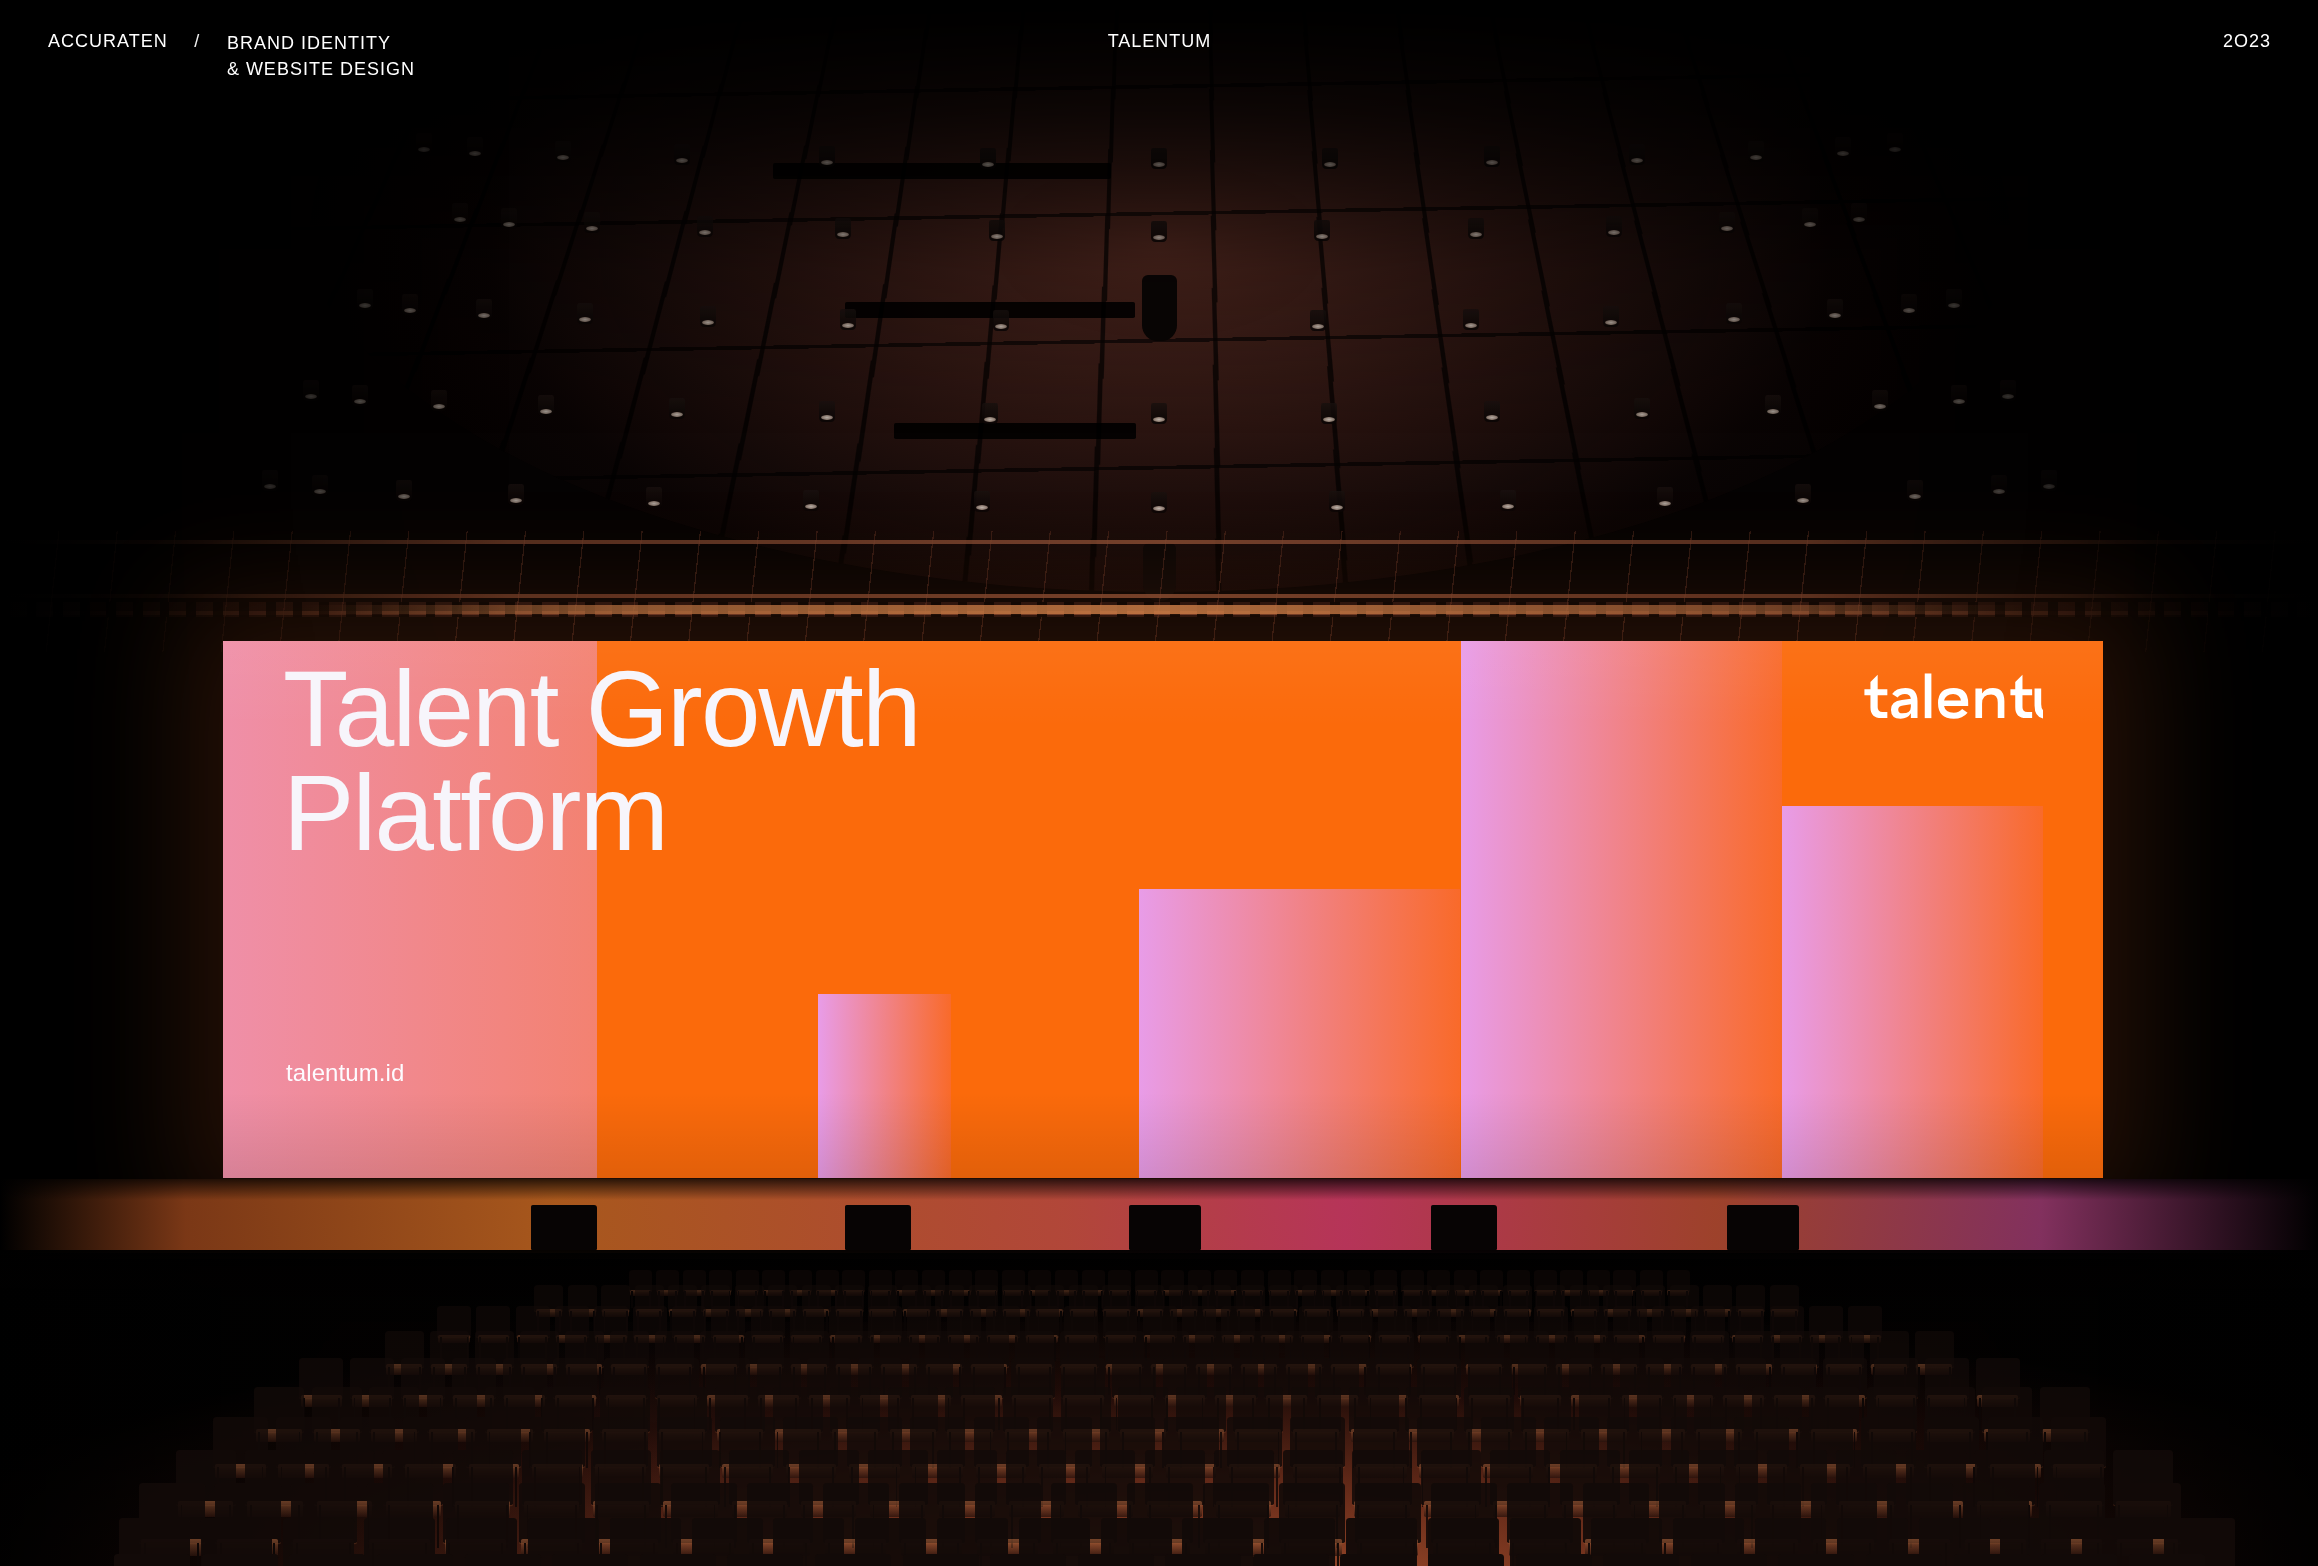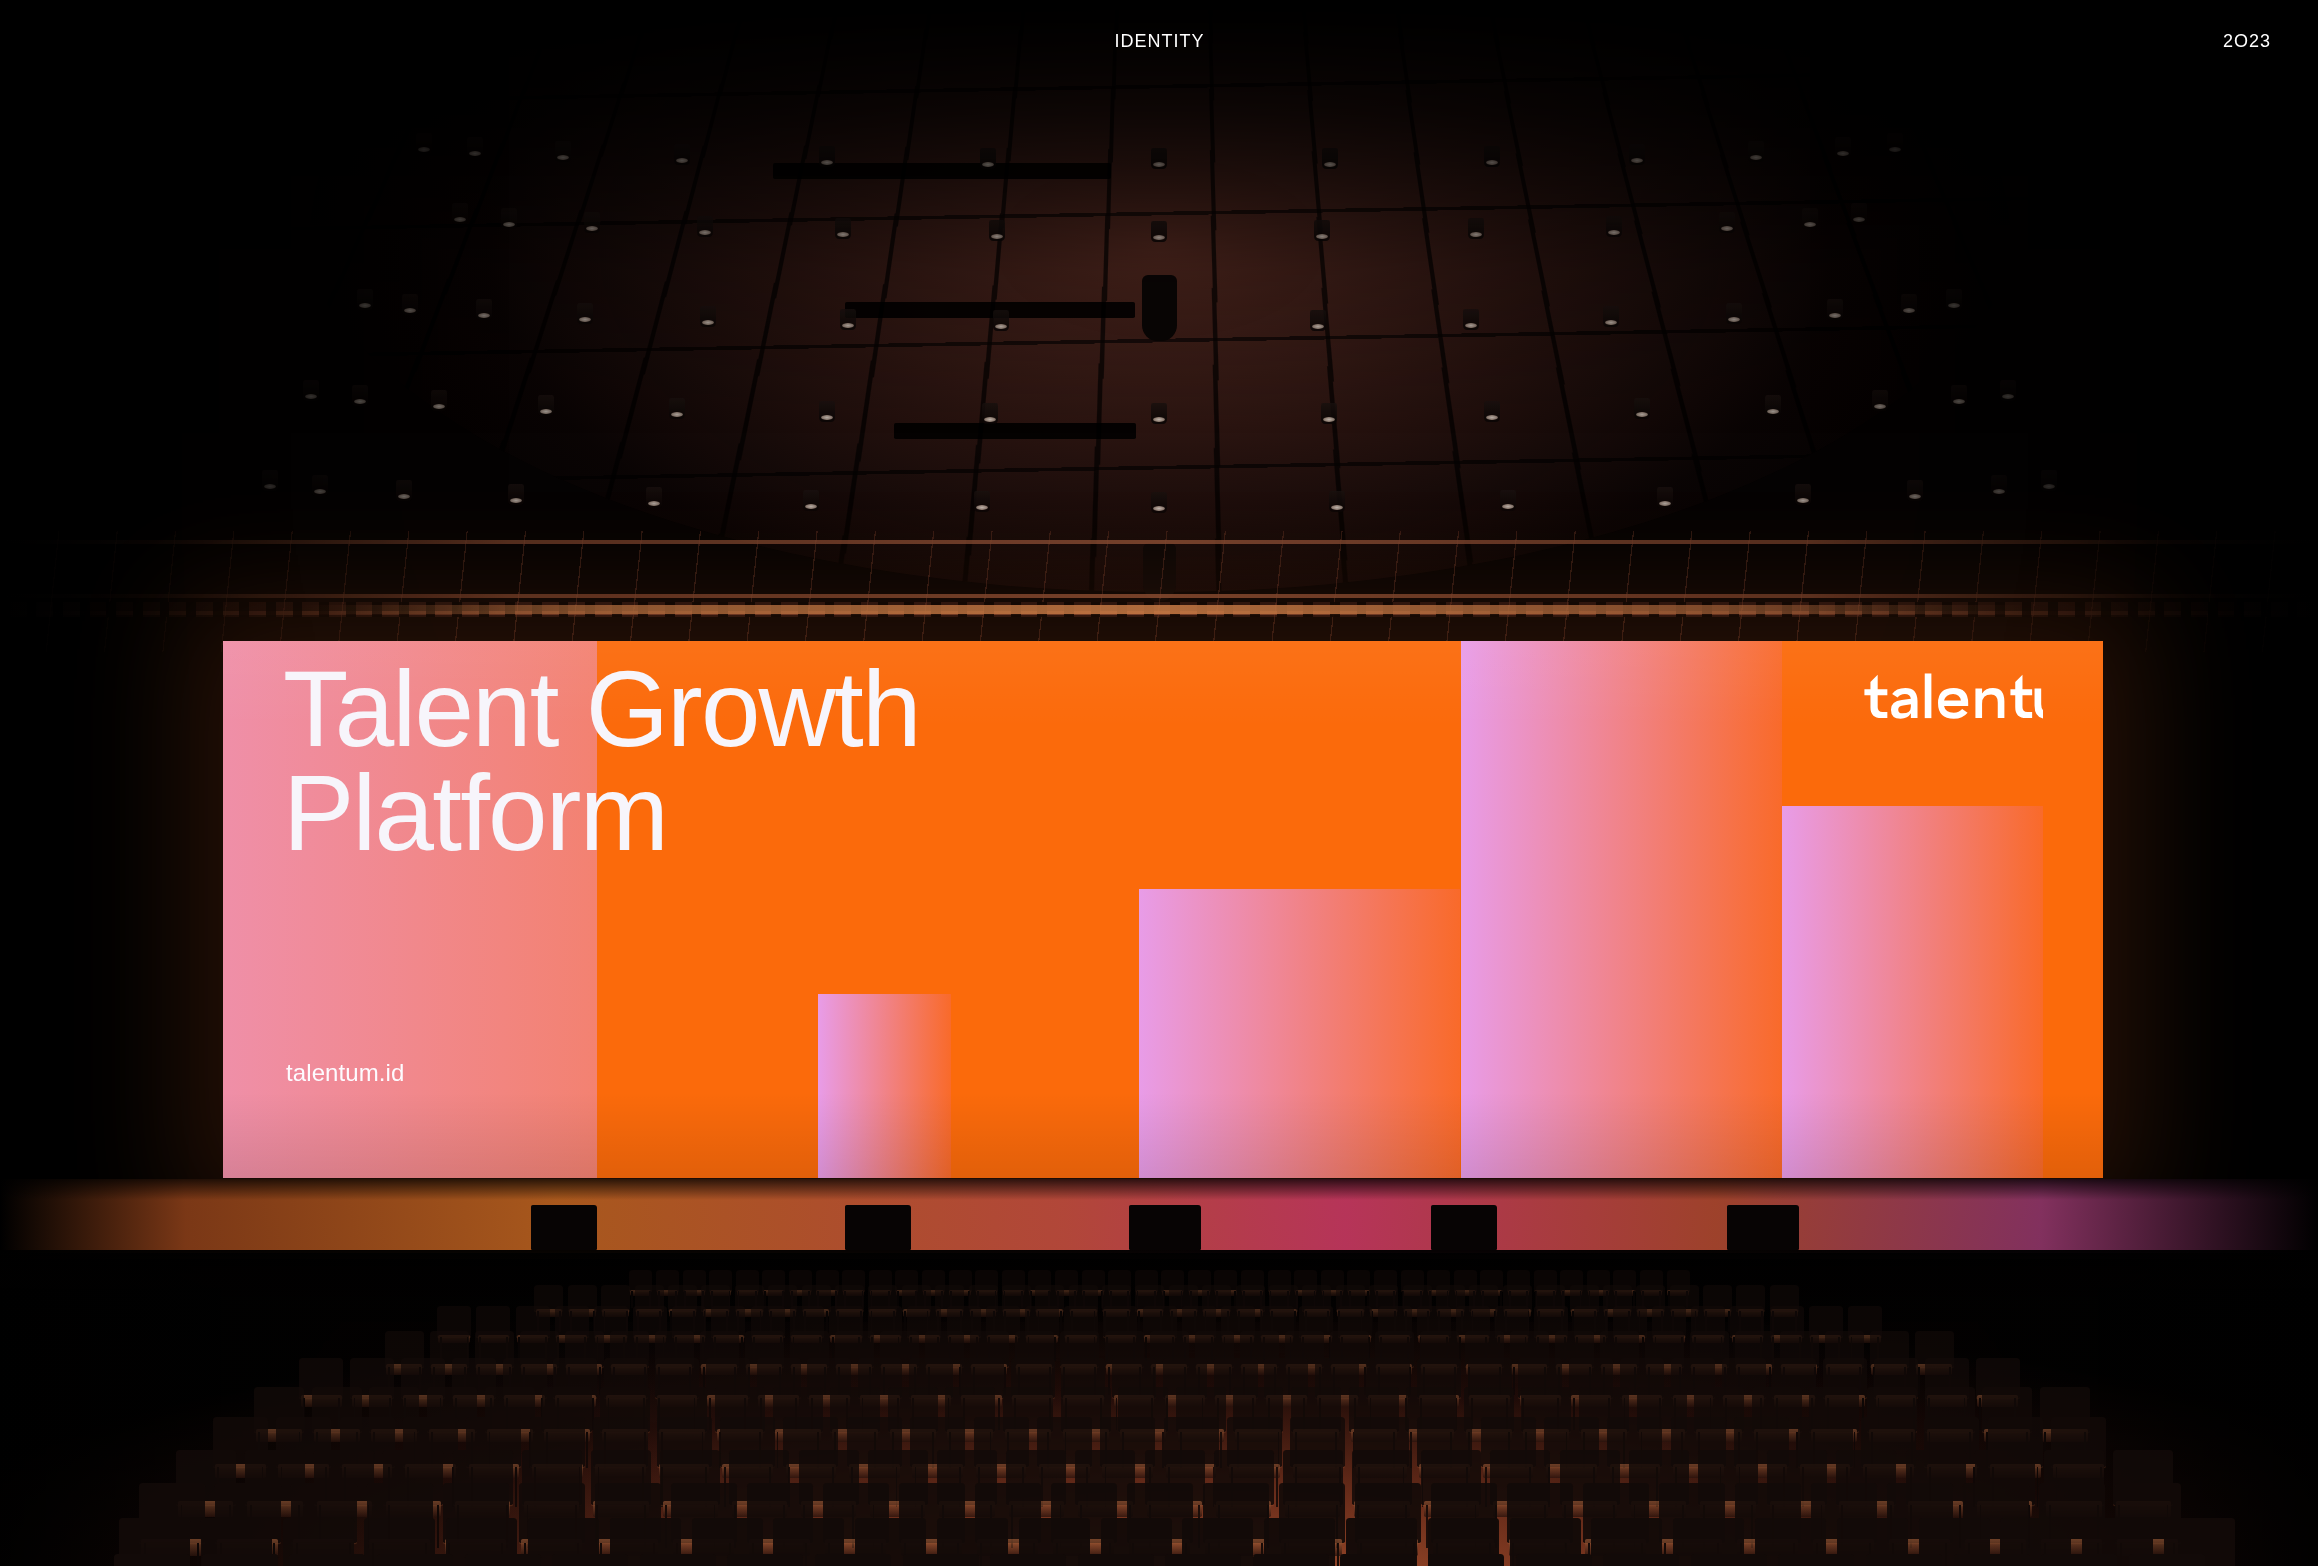--- a/index.html
+++ b/index.html
@@ -2345,18 +2345,24 @@
           <div class="chair" style="width: 76px; height: 124px; flex: 0 0 auto;">
             <div class="back"></div>
           </div>
         </div>
       </div>
     <div class="seat-haze"></div>
   </div>
   <div class="bottom-vignette"></div>
 
   <div class="header">
-    <div class="hdr-center">IDENTITY</div>
+    <div class="hdr-left">
+      <span class="hdr-brand">ACCURATEN</span>
+      <span class="hdr-slash">/</span>
+      <span class="hdr-service">BRAND IDENTITY
+&amp; WEBSITE DESIGN</span>
+    </div>
+    <div class="hdr-center">TALENTUM</div>
     <div class="hdr-year">2O23</div>
   </div>
 
 </div>
 
 
 </body></html>

